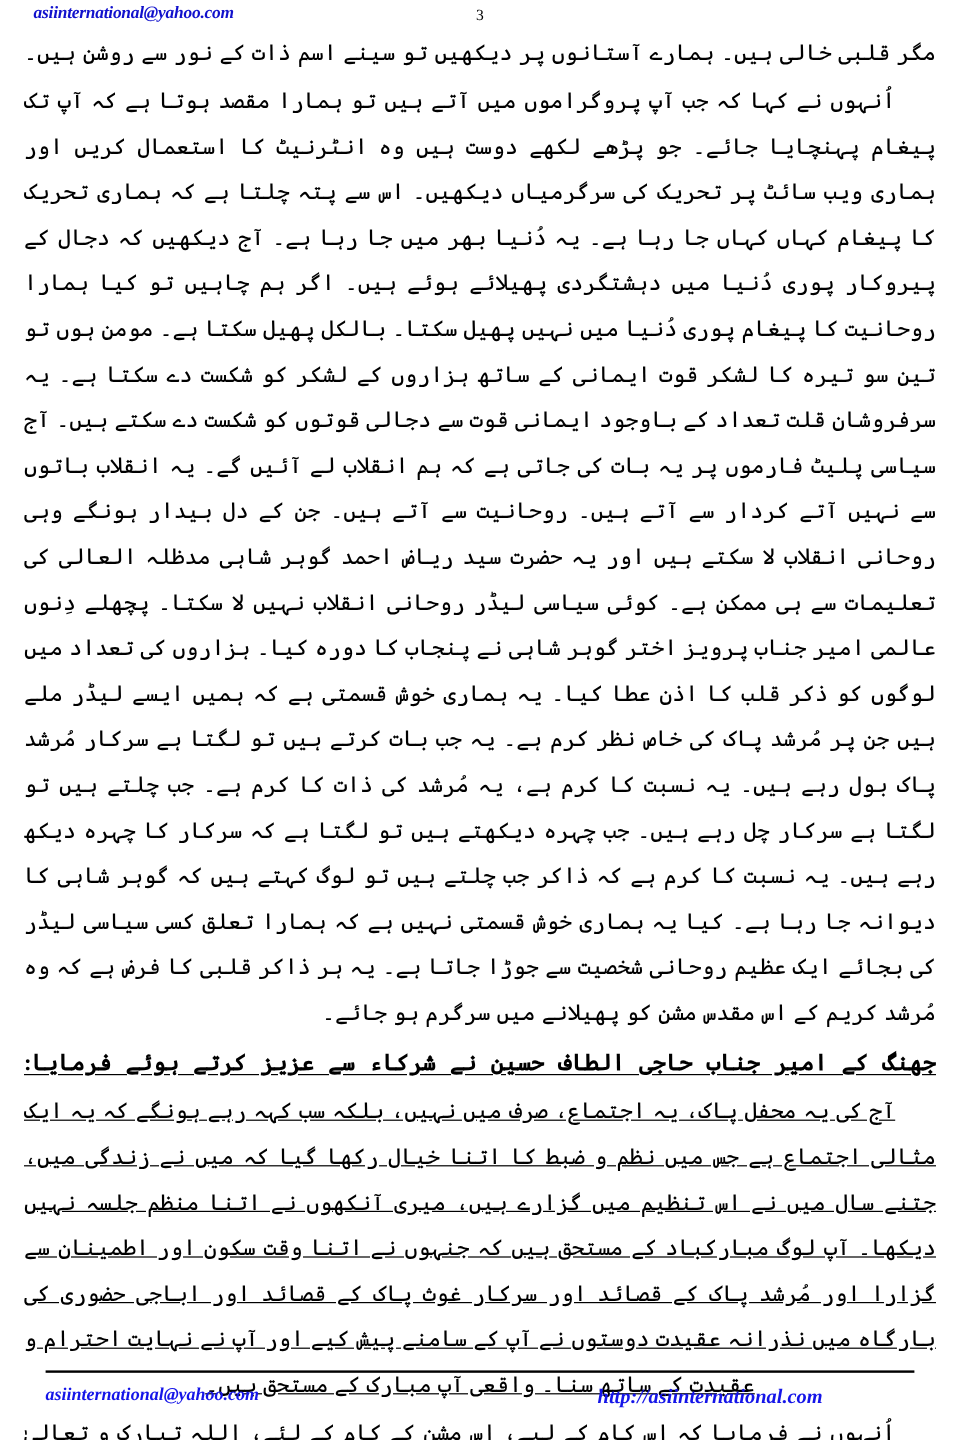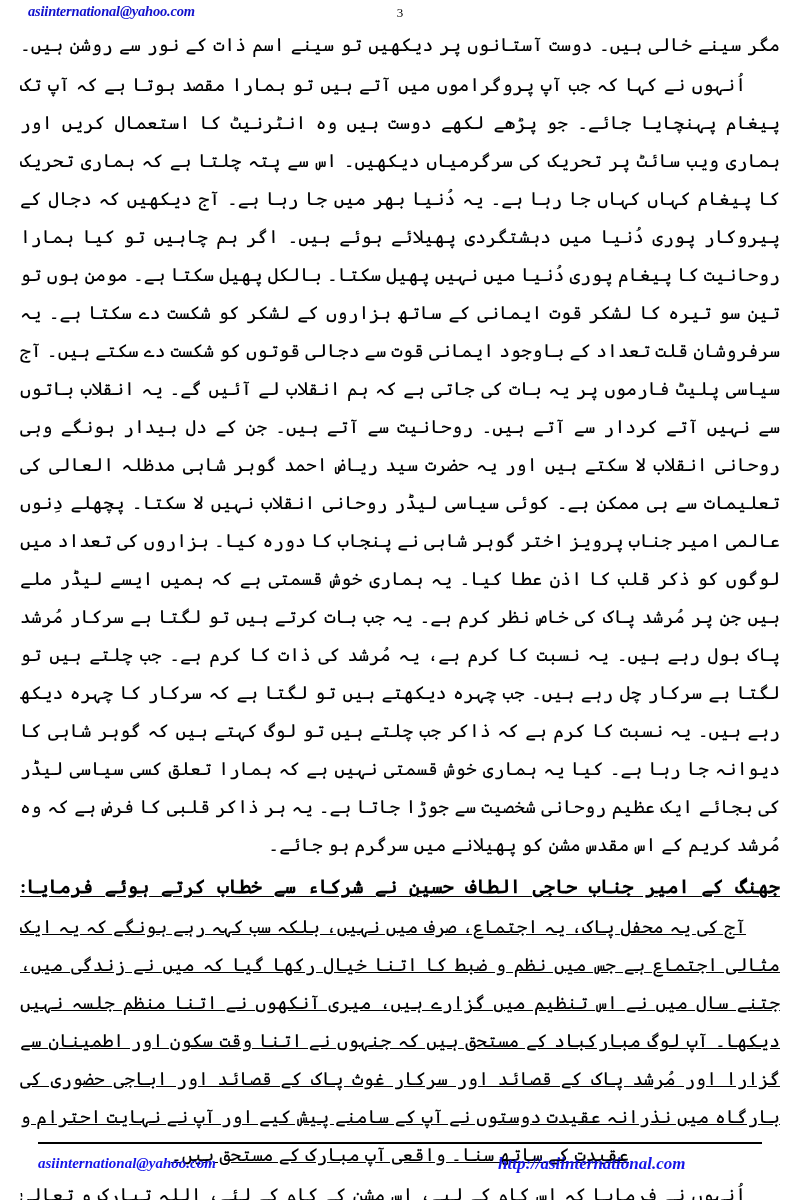--- a/index.html
+++ b/index.html
@@ -153,25 +153,25 @@
 
 <div class="page">
 
   <div class="page-header">
     <div class="header-email">asiinternational@yahoo.com</div>
     <div class="header-pageno">3</div>
   </div>
 
   <div class="content">
 
-    <p class="para continued ragged">مگر سینے خالی ہیں۔ دوست آستانوں پر دیکھیں تو سینے اسم ذات کے نور سے روشن ہیں۔</p>
+    <p class="para continued ragged">مگر قلبی خالی ہیں۔ ہمارے آستانوں پر دیکھیں تو سینے اسم ذات کے نور سے روشن ہیں۔</p>
 
     <p class="para indent ragged">اُنہوں نے کہا کہ جب آپ پروگراموں میں آتے ہیں تو ہمارا مقصد ہوتا ہے کہ آپ تک پیغام پہنچایا جائے۔ جو پڑھے لکھے دوست ہیں وہ انٹرنیٹ کا استعمال کریں اور ہماری ویب سائٹ پر تحریک کی سرگرمیاں دیکھیں۔ اس سے پتہ چلتا ہے کہ ہماری تحریک کا پیغام کہاں کہاں جا رہا ہے۔ یہ دُنیا بھر میں جا رہا ہے۔ آج دیکھیں کہ دجال کے پیروکار پوری دُنیا میں دہشتگردی پھیلائے ہوئے ہیں۔ اگر ہم چاہیں تو کیا ہمارا روحانیت کا پیغام پوری دُنیا میں نہیں پھیل سکتا۔ بالکل پھیل سکتا ہے۔ مومن ہوں تو تین سو تیرہ کا لشکر قوت ایمانی کے ساتھ ہزاروں کے لشکر کو شکست دے سکتا ہے۔ یہ سرفروشان قلت تعداد کے باوجود ایمانی قوت سے دجالی قوتوں کو شکست دے سکتے ہیں۔ آج سیاسی پلیٹ فارموں پر یہ بات کی جاتی ہے کہ ہم انقلاب لے آئیں گے۔ یہ انقلاب باتوں سے نہیں آتے کردار سے آتے ہیں۔ روحانیت سے آتے ہیں۔ جن کے دل بیدار ہونگے وہی روحانی انقلاب لا سکتے ہیں اور یہ حضرت سید ریاض احمد گوہر شاہی مدظلہ العالی کی تعلیمات سے ہی ممکن ہے۔ کوئی سیاسی لیڈر روحانی انقلاب نہیں لا سکتا۔ پچھلے دِنوں عالمی امیر جناب پرویز اختر گوہر شاہی نے پنجاب کا دورہ کیا۔ ہزاروں کی تعداد میں لوگوں کو ذکر قلب کا اذن عطا کیا۔ یہ ہماری خوش قسمتی ہے کہ ہمیں ایسے لیڈر ملے ہیں جن پر مُرشد پاک کی خاص نظر کرم ہے۔ یہ جب بات کرتے ہیں تو لگتا ہے سرکار مُرشد پاک بول رہے ہیں۔ یہ نسبت کا کرم ہے، یہ مُرشد کی ذات کا کرم ہے۔ جب چلتے ہیں تو لگتا ہے سرکار چل رہے ہیں۔ جب چہرہ دیکھتے ہیں تو لگتا ہے کہ سرکار کا چہرہ دیکھ رہے ہیں۔ یہ نسبت کا کرم ہے کہ ذاکر جب چلتے ہیں تو لوگ کہتے ہیں کہ گوہر شاہی کا دیوانہ جا رہا ہے۔ کیا یہ ہماری خوش قسمتی نہیں ہے کہ ہمارا تعلق کسی سیاسی لیڈر کی بجائے ایک عظیم روحانی شخصیت سے جوڑا جاتا ہے۔ یہ ہر ذاکر قلبی کا فرض ہے کہ وہ مُرشد کریم کے اس مقدس مشن کو پھیلانے میں سرگرم ہو جائے۔</p>
 
-    <div class="heading">جھنگ کے امیر جناب حاجی الطاف حسین نے شرکاء سے خطاب کرتے ہوئے فرمایا:</div>
+    <div class="heading">جھنگ کے امیر جناب حاجی الطاف حسین نے شرکاء سے عزیز کرتے ہوئے فرمایا:</div>
 
     <p class="para indent ragged-center">آج کی یہ محفل پاک، یہ اجتماع، صرف میں نہیں، بلکہ سب کہہ رہے ہونگے کہ یہ ایک مثالی اجتماع ہے جس میں نظم و ضبط کا اتنا خیال رکھا گیا کہ میں نے زندگی میں، جتنے سال میں نے اس تنظیم میں گزارے ہیں، میری آنکھوں نے اتنا منظم جلسہ نہیں دیکھا۔ آپ لوگ مبارکباد کے مستحق ہیں کہ جنہوں نے اتنا وقت سکون اور اطمینان سے گزارا اور مُرشد پاک کے قصائد اور سرکار غوث پاک کے قصائد اور اباجی حضوری کی بارگاہ میں نذرانہ عقیدت دوستوں نے آپ کے سامنے پیش کیے اور آپ نے نہایت احترام و عقیدت کے ساتھ سنا۔ واقعی آپ مبارک کے مستحق ہیں۔</p>
 
     <p class="para indent ragged">اُنہوں نے فرمایا کہ اس کام کے لیے، اس مشن کے کام کے لئے، اللہ تبارک و تعالیٰ نے اس لیے آپ کو چنا ہے کہ آپ اس کے قابل ہیں۔ اللہ کا کام چلتا رہتا ہے۔ وہ کسی سے بھی کام لے لیتا ہے۔ یہ ہماری خوش نصیبی ہے کہ اُس نے ہمیں اس کام کے لیے چن لیا ہے۔ دوستانِ عزیز! آج اس محفل سے جب آپ اُٹھیں گے تو یہ سوچ لیجئے گا کہ آپ کو کس کام کے لئے اللہ پاک نے چنا ہے۔ آپ کو مُرشد پاک نے اذن دیا اور یہ فرمایا کامیاب ہوا وہ شخص جو کوایسی دو چیزیں ملیں ایسا دِل جو ہر وقت اللہ اللہ</p>
 
   </div>
 
   <div class="page-footer">
     <div class="footer-rule"></div>
     <div class="footer-email">asiinternational@yahoo.com</div>

